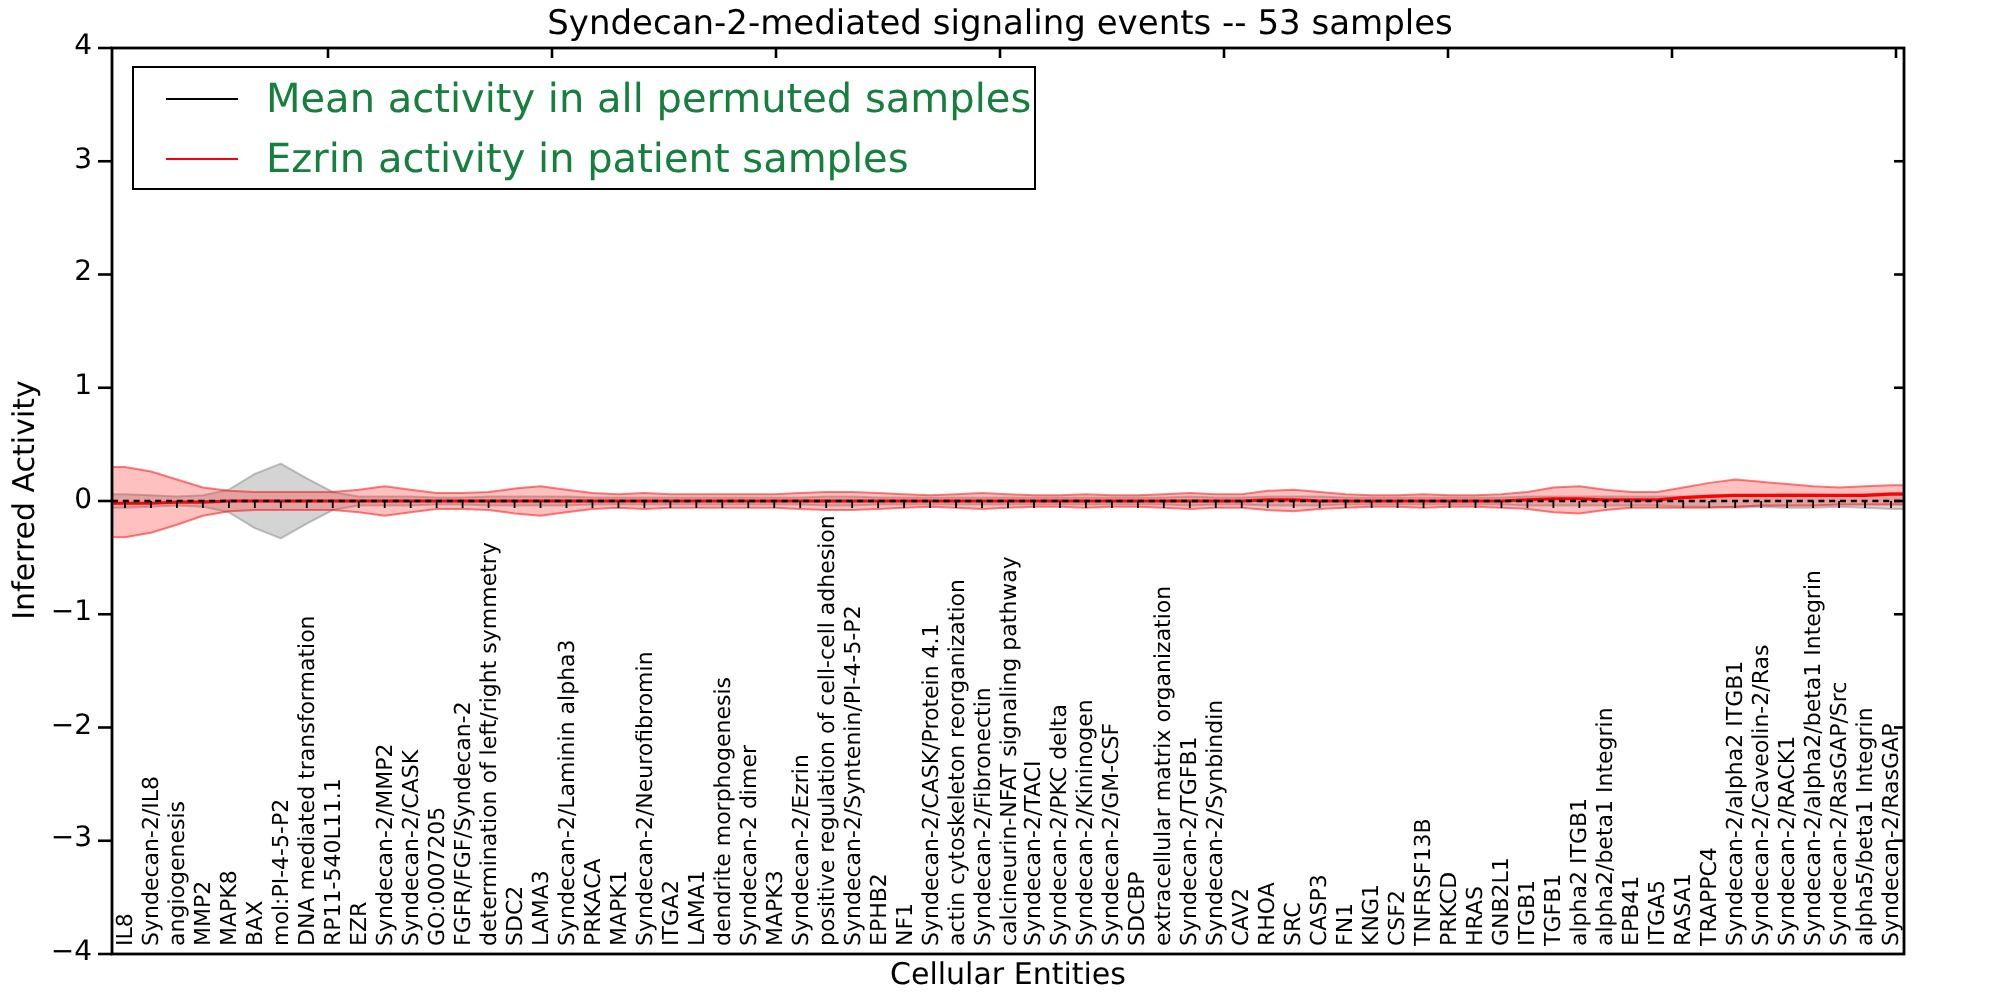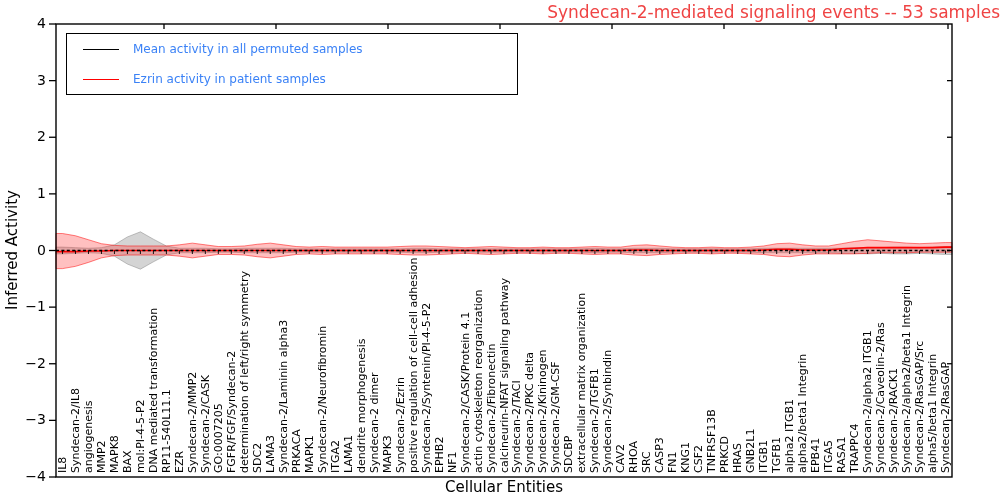--- a/index.html
+++ b/index.html
@@ -1,27 +1,27 @@
 <!DOCTYPE html>
 <html><head>
 <meta charset="utf-8">
 <style>
   html,body{margin:0;padding:0;background:#ffffff;}
   body{font-family:"DejaVu Sans","Liberation Sans",sans-serif;}
   #figure{position:relative;width:1000px;height:500px;background:#ffffff;overflow:hidden;}
   #plot-svg{position:absolute;left:0;top:0;width:1000px;height:500px;}
-  .title{position:absolute;left:0;top:2px;width:1000px;text-align:right;font-size:17px;color:#ef4444;}
+  .title{position:absolute;left:0;top:2px;width:1000px;text-align:center;font-size:17px;color:#000000;}
   .xlabel{position:absolute;left:0;top:478px;width:1008px;text-align:center;font-size:15px;color:#000;}
   .ylabel{position:absolute;left:12px;top:250px;transform:translate(-50%,-50%) rotate(-90deg);white-space:nowrap;font-size:15px;color:#000;}
   #ytick-labels .ytick{position:absolute;left:0;width:46px;text-align:right;font-size:14px;color:#000;}
   #xtick-labels .xtick{position:absolute;white-space:nowrap;font-size:11px;line-height:11px;color:#000;transform:rotate(-90deg);transform-origin:0 0;}
   .legend{position:absolute;left:66px;top:33px;width:452px;height:62px;border:1.6px solid #000;background:#fff;display:flex;flex-direction:column;justify-content:center;gap:6px;padding-left:16px;box-sizing:border-box;}
   .legend-row{display:flex;align-items:center;gap:14px;height:24px;}
   .legend-line{display:inline-block;width:36px;height:0;border-top:1.6px solid #000;}
-  .legend-label{font-size:12px;color:#3b82f6;}
+  .legend-label{font-size:20px;color:#15803d;}
 </style>
 </head>
 <body>
 
 <div id="figure">
   <div class="title">Syndecan-2-mediated signaling events -- 53 samples</div>
   <div class="ylabel">Inferred Activity</div>
   <div class="xlabel">Cellular Entities</div>
 
   <svg id="plot-svg" xmlns="http://www.w3.org/2000/svg">

